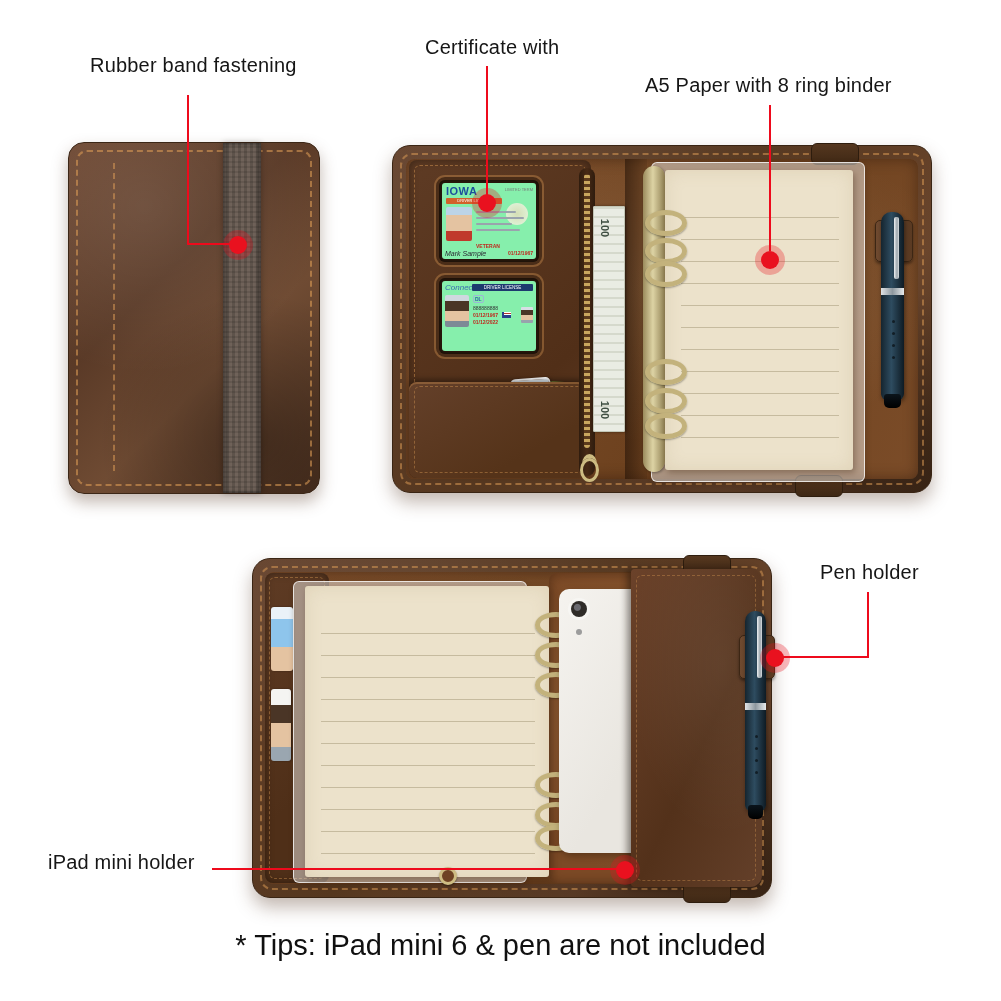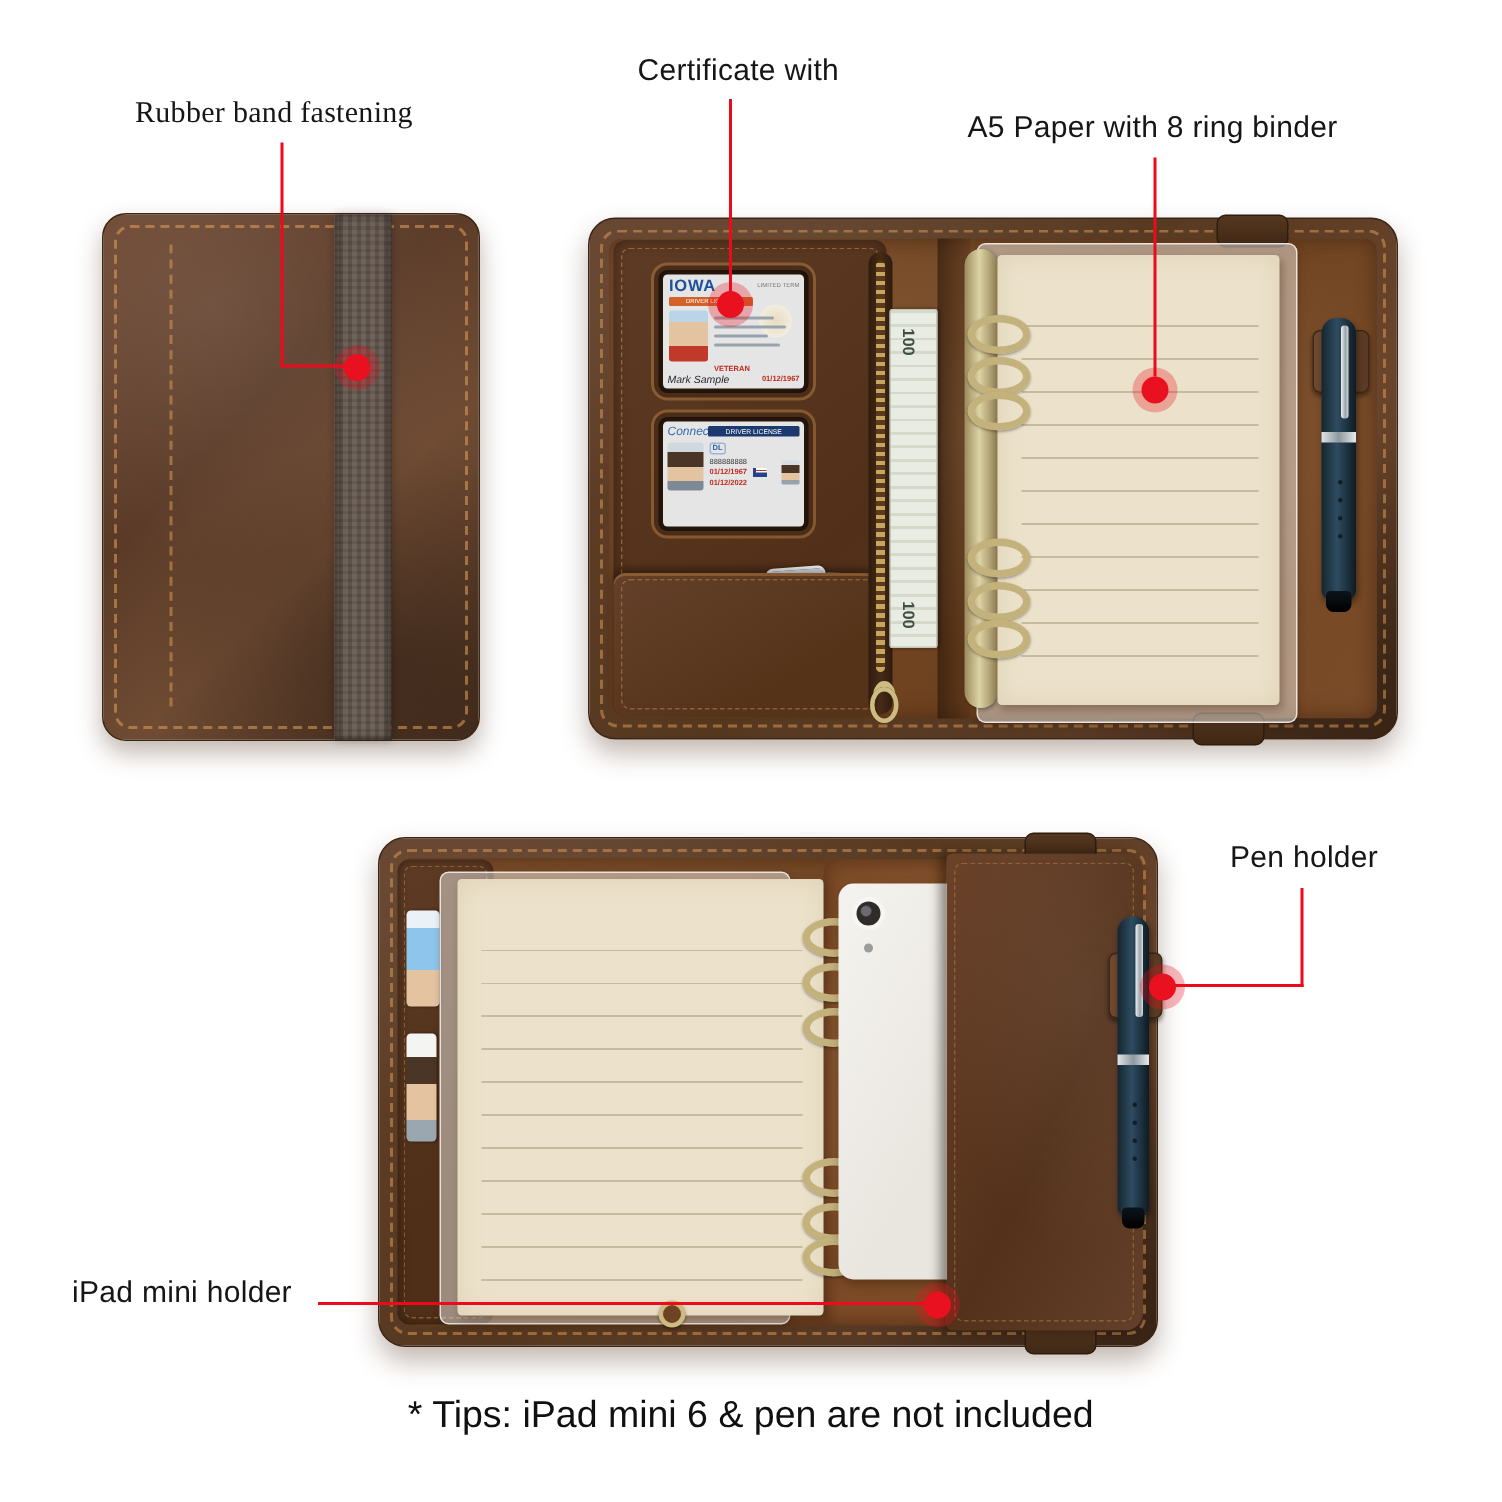--- a/index.html
+++ b/index.html
@@ -1,21 +1,21 @@
 <!DOCTYPE html>
 <html><head>
 <meta charset="utf-8">
 <style>
   html,body{margin:0;padding:0;background:#ffffff;}
   .canvas{position:relative;width:1001px;height:1001px;background:#ffffff;overflow:hidden;
           font-family:"Liberation Sans","DejaVu Sans",sans-serif;}
 
   
   .lbl{position:absolute;font-size:20px;color:#161616;white-space:nowrap;z-index:40;letter-spacing:.2px;}
-  .tips{position:absolute;left:0;right:0;top:929px;text-align:center;font-size:25px;color:#101010;z-index:40;}
+  .tips{position:absolute;left:0;right:0;top:929px;text-align:center;font-size:29px;color:#101010;z-index:40;}
   .cl{position:absolute;background:#ee0a1c;z-index:38;}
   .dot{position:absolute;width:18px;height:18px;border-radius:50%;background:#e9111f;
        box-shadow:0 0 0 6px rgba(233,17,31,0.30);z-index:39;}
 
   
   .notebook{position:absolute;left:68px;top:142px;width:250px;height:350px;border-radius:16px;
     background:
       radial-gradient(120% 80% at 30% 18%, rgba(255,255,255,0.10), transparent 60%),
       radial-gradient(90% 60% at 75% 85%, rgba(0,0,0,0.28), transparent 70%),
       linear-gradient(135deg,#6d4731 0%,#5a3a27 38%,#6f4b33 62%,#4c3120 100%);
@@ -46,21 +46,21 @@
   .tab{position:absolute;width:46px;height:20px;border-radius:6px;background:linear-gradient(#55371f,#3f2815);
     border:1px solid #2e1d0e;z-index:6;}
 
   
   .org-top{left:392px;top:145px;width:538px;height:346px;}
   .left-panel{position:absolute;left:16px;top:14px;width:182px;height:318px;border-radius:8px;
     background:linear-gradient(140deg,#5e3b24,#512f18 70%,#5e3a22);box-shadow:inset 0 0 10px rgba(0,0,0,0.4);}
   .lp-stitch{position:absolute;left:5px;top:5px;right:5px;bottom:5px;border:1px dashed rgba(226,160,88,0.45);border-radius:6px;}
   .card-window{position:absolute;border-radius:6px;background:#2c1a0d;
     box-shadow:0 0 0 3px #4a2d18, 0 0 0 5px rgba(226,160,88,0.35), inset 0 0 6px rgba(0,0,0,0.6);}
-  .idcard{position:absolute;left:3px;top:3px;right:3px;bottom:3px;background:#e5e5e5;border-radius:3px;overflow:hidden;}
+  .idcard{position:absolute;left:3px;top:3px;right:3px;bottom:3px;background:#86efac;border-radius:3px;overflow:hidden;}
   .ia-state{position:absolute;left:4px;top:2px;font-size:11px;font-weight:bold;color:#1c4f9c;letter-spacing:.5px;}
   .ia-term{position:absolute;right:3px;top:4px;font-size:4px;color:#777;}
   .ia-banner{position:absolute;left:4px;top:15px;width:56px;height:6px;background:#d2622a;border-radius:1px;
     font-size:4px;color:#fff;text-align:center;line-height:6px;overflow:hidden;}
   .ia-photo{position:absolute;left:4px;top:24px;width:26px;height:34px;border-radius:2px;
     background:linear-gradient(#bcd4e8 0 8px,#e4c3a1 8px 24px,#c0392b 24px 100%);}
   .ia-dome{position:absolute;right:8px;top:20px;width:22px;height:22px;border-radius:50%;
     background:radial-gradient(#e8d9b8,#f5efdd 70%);opacity:.8;}
   .tline{position:absolute;height:2px;background:#9aa3ad;border-radius:1px;}
   .ia-vet{position:absolute;left:34px;bottom:10px;font-size:5px;color:#c0271d;font-weight:bold;}
@@ -282,21 +282,21 @@
     <div class="pen-loop" style="left:486px;top:76px;width:34px;height:42px;"></div>
     <div class="pen" style="left:492px;top:52px;width:21px;height:200px;">
       <div class="pen-body"></div>
       <div class="pen-clip"></div>
       <div class="pen-band" style="top:92px;"></div>
       <div class="pen-dots" style="top:124px;"></div>
       <div class="pen-tip"></div>
     </div>
   </div>
 
-  <div class="lbl" style="left:90px;top:64px;font-family:Liberation Serif, serif;">Rubber band fastening</div>
+  <div class="lbl" style="left:90px;top:54px;">Rubber band fastening</div>
   <div class="lbl" style="left:425px;top:36px;">Certificate with</div>
   <div class="lbl" style="left:645px;top:74px;">A5 Paper with 8 ring binder</div>
   <div class="lbl" style="left:820px;top:561px;">Pen holder</div>
   <div class="lbl" style="left:48px;top:851px;">iPad mini holder</div>
 
   <div class="cl" style="left:187px;top:95px;width:2px;height:149px;"></div>
   <div class="cl" style="left:187px;top:243px;width:46px;height:2px;"></div>
   <div class="cl" style="left:486px;top:66px;width:2px;height:130px;"></div>
   <div class="cl" style="left:769px;top:105px;width:2px;height:146px;"></div>
   <div class="cl" style="left:867px;top:592px;width:2px;height:66px;"></div>

